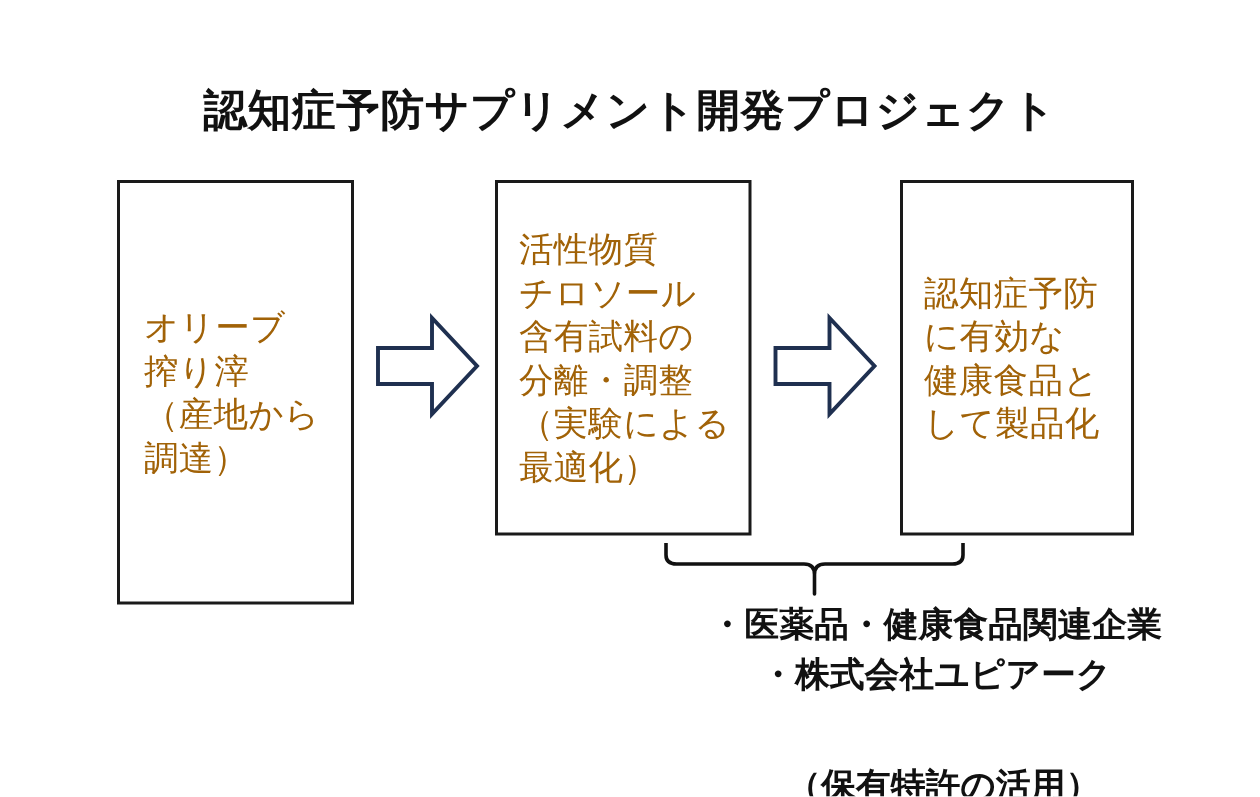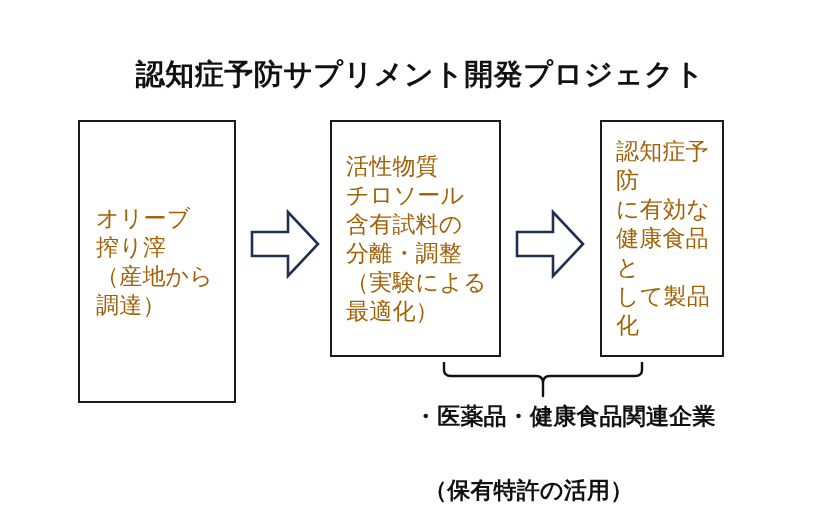--- a/index.html
+++ b/index.html
@@ -46,21 +46,21 @@
     font-size: 23px;
     line-height: 29px;
     font-weight: normal;
     padding-left: 16px;
     padding-right: 6px;
     white-space: pre-line;
     letter-spacing: 0.2px;
   }
   #box-1 { left: 78px;  top: 120px; width: 158px; height: 283px; }
   #box-2 { left: 330px; top: 120px; width: 171px; height: 237px; }
-  #box-3 { left: 600px; top: 120px; width: 124px; height: 237px; }
+  #box-3 { left: 600px; top: 120px; width: 156px; height: 237px; }
 
   #box-2 .stage-text { padding-left: 14px; }
   #box-3 .stage-text { padding-left: 14px; }
 
   .arrow {
     position: absolute;
     width: 70px;
     height: 72px;
   }
   #arrow-1 { left: 250px; top: 208px; }
@@ -80,20 +80,21 @@
     width: 420px;
     color: #111111;
     font-size: 23px;
     line-height: 33px;
     font-weight: bold;
     letter-spacing: 0.2px;
   }
   .partner-line {
     display: block;
     white-space: nowrap;
+    text-align: center;
   }
   .partner-line.indent { padding-left: 10px; margin-top: 41px; }
 </style>
 </head>
 <body>
 
 <div id="slide">
 
   <div class="title">認知症予防サプリメント開発プロジェクト</div>
 
@@ -134,16 +135,17 @@
 
   <div class="brace">
     <svg viewBox="0 0 210 44" width="210" height="44" aria-hidden="true">
       <path d="M4,4 L4,12 Q4,18 11,18 L96,18 Q103,18 103,25 L103,38
                L103,25 Q103,18 110,18 L195,18 Q202,18 202,12 L202,4" fill="none" stroke="#111111" stroke-width="2.4" stroke-linecap="butt" stroke-linejoin="round"></path>
     </svg>
   </div>
 
   <div class="partners">
     <span class="partner-line">・医薬品・健康食品関連企業</span>
+    <span class="partner-line">・株式会社ユピアーク</span>
     <span class="partner-line indent">（保有特許の活用）</span>
   </div>
 
 </div>
 
 </body></html>

